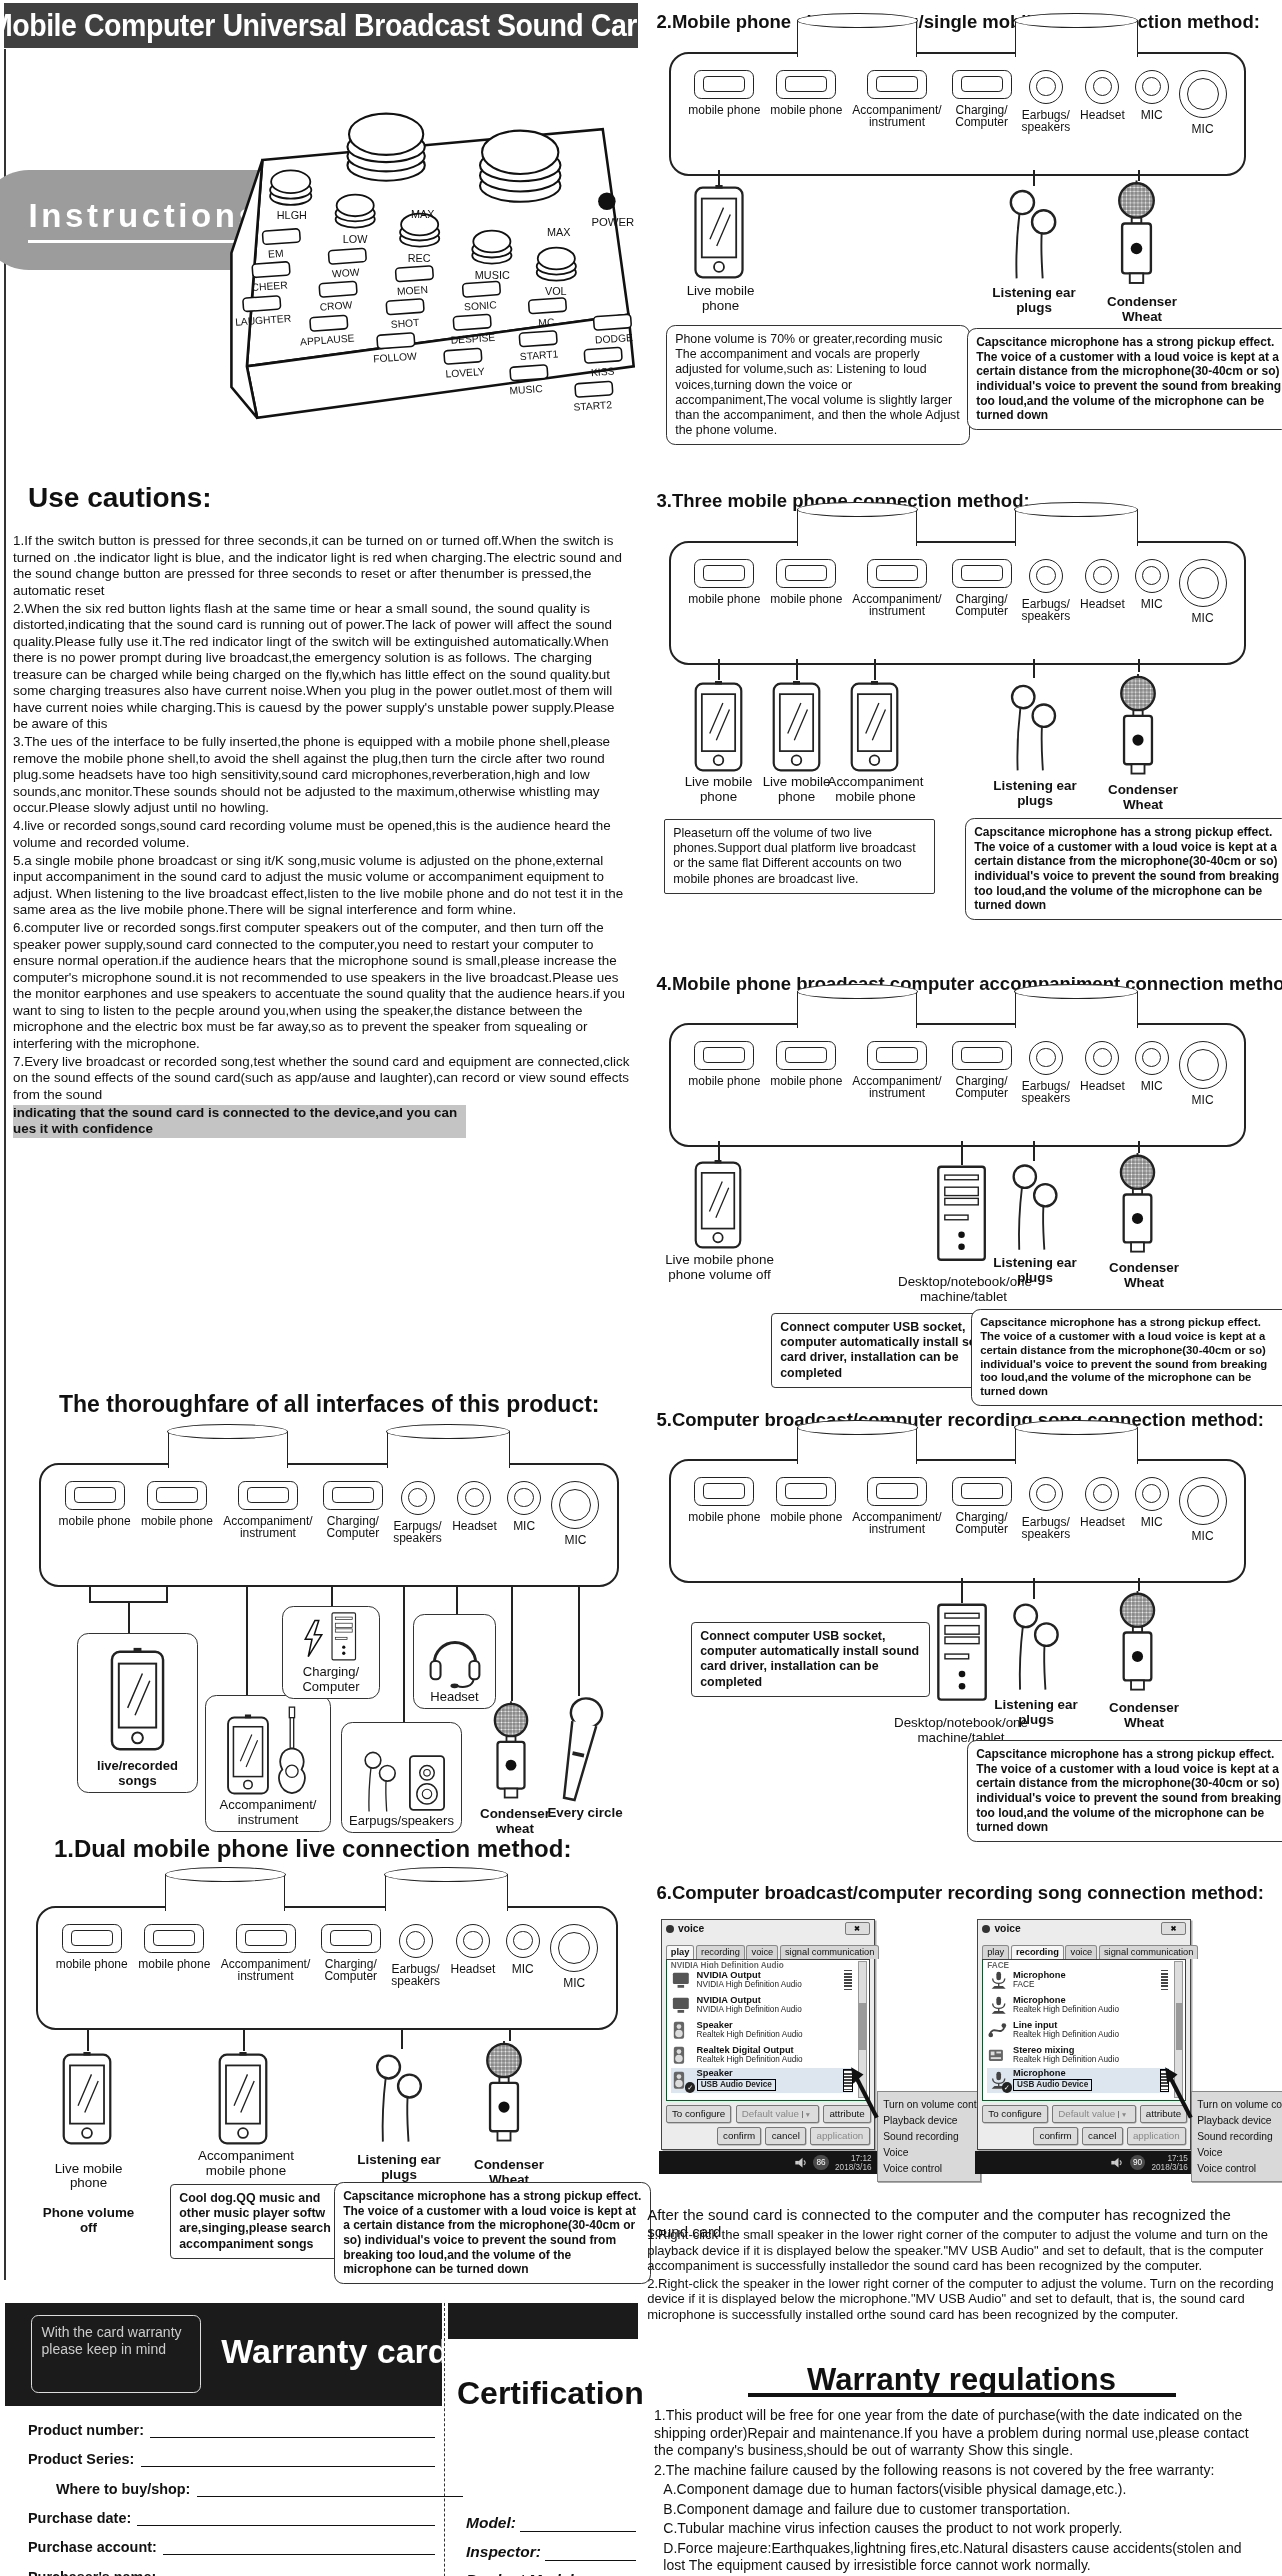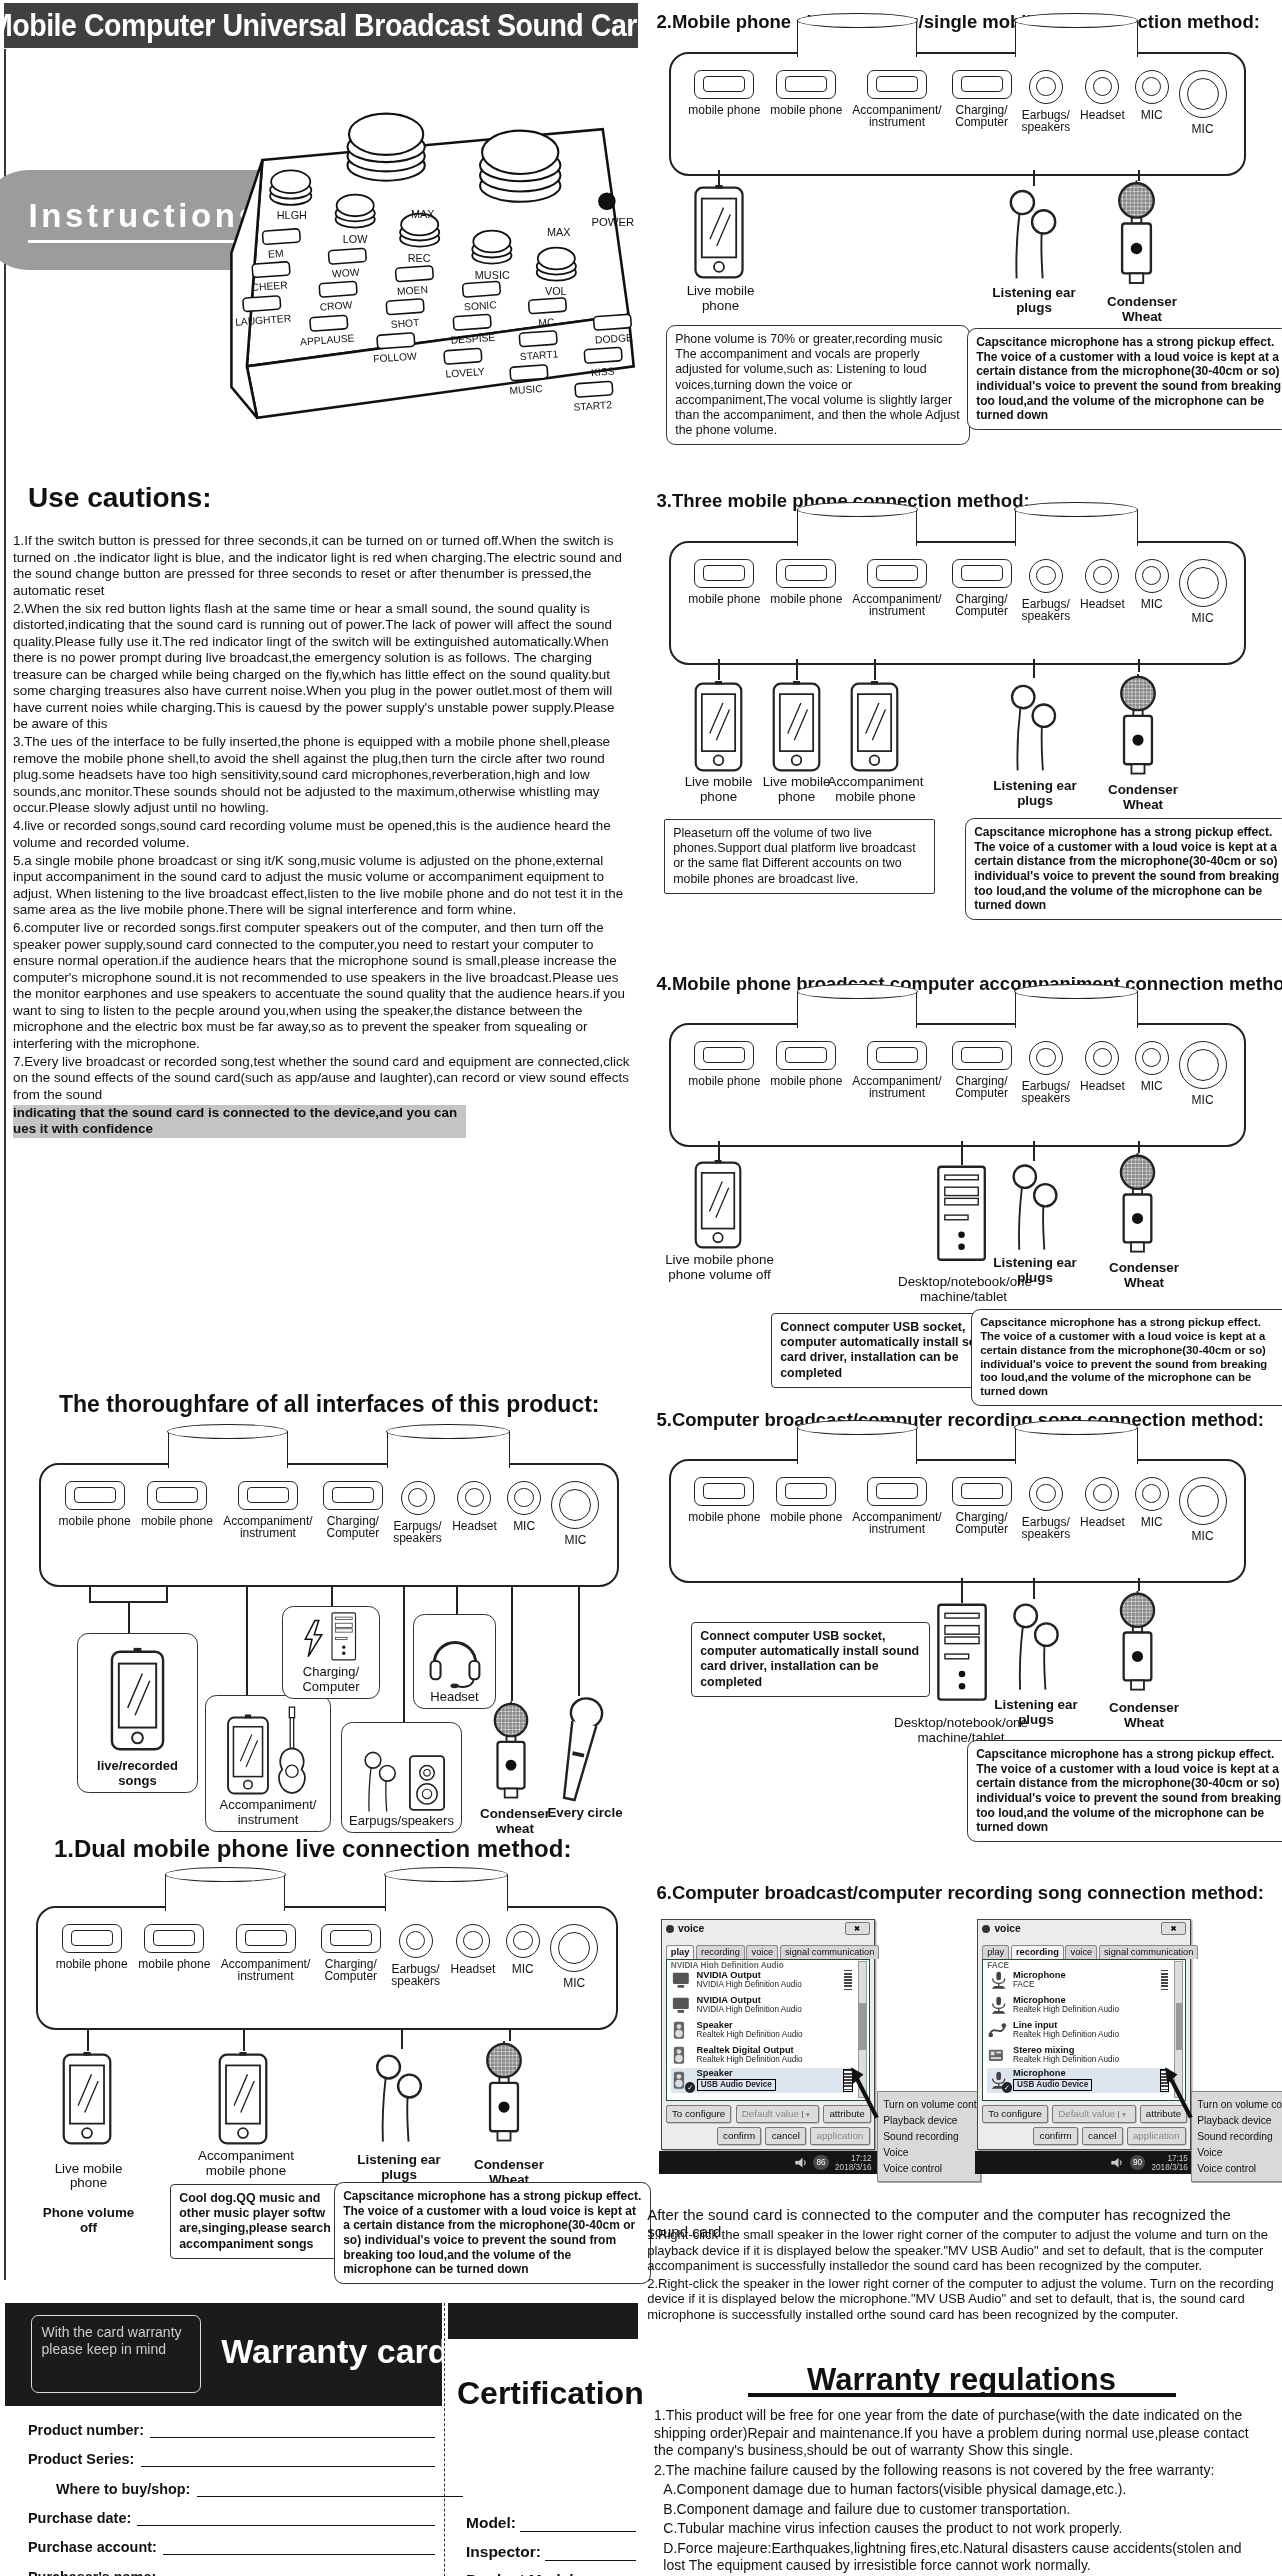--- a/index.html
+++ b/index.html
@@ -78,21 +78,21 @@
   .ctx{position:absolute;width:96px;background:#d9d9d9;border:1px solid #888;padding:4.1px 3.1px;font-size:10.3px;box-shadow:1px 1px 0 #aaa;}
   .ctx div{padding:2.6px 2.1px;white-space:nowrap;}
   
   .wband{background:#1b1b1b;}
   .keepbox{position:absolute;border:1.5px solid #ddd;border-radius:7.2px;color:#ccc;font-size:14px;line-height:1.25;padding:7.2px 9.3px;}
   .wtitle{color:#fff;font-weight:bold;font-size:34px;white-space:nowrap;}
   .wfield{position:absolute;display:flex;align-items:flex-end;font-weight:bold;font-size:14.4px;}
   .wfield .line{flex:1;border-bottom:1.5px solid #111;margin-left:6.2px;height:15.5px;}
   .dashed{border-left:1.5px dashed #333;}
   .cert-title{font-weight:bold;font-size:32px;}
-  .cfield{position:absolute;display:flex;align-items:flex-end;font-weight:bold;font-size:15.5px;width:170px;}
+  .cfield{position:absolute;display:flex;align-items:flex-end;font-weight:bold;font-size:15.5px;width:170px;font-style:italic;}
   .cfield .line{flex:1;border-bottom:1.5px solid #111;margin-left:4.1px;height:15.5px;}
   .wr-title{font-weight:bold;font-size:31px;text-align:center;margin-top:12px;}
   .wr-rule{height:3.6px;background:#111;width:428px;margin:4.1px auto 0 auto;}
   .wr-text{font-size:14px;line-height:17.5px;width:613px;}
   .wr-text p{margin:0 0 2.1px 0;}
   svg text{font-family:"Liberation Sans",sans-serif;}
 </style>
 </head>
 <body>
 

